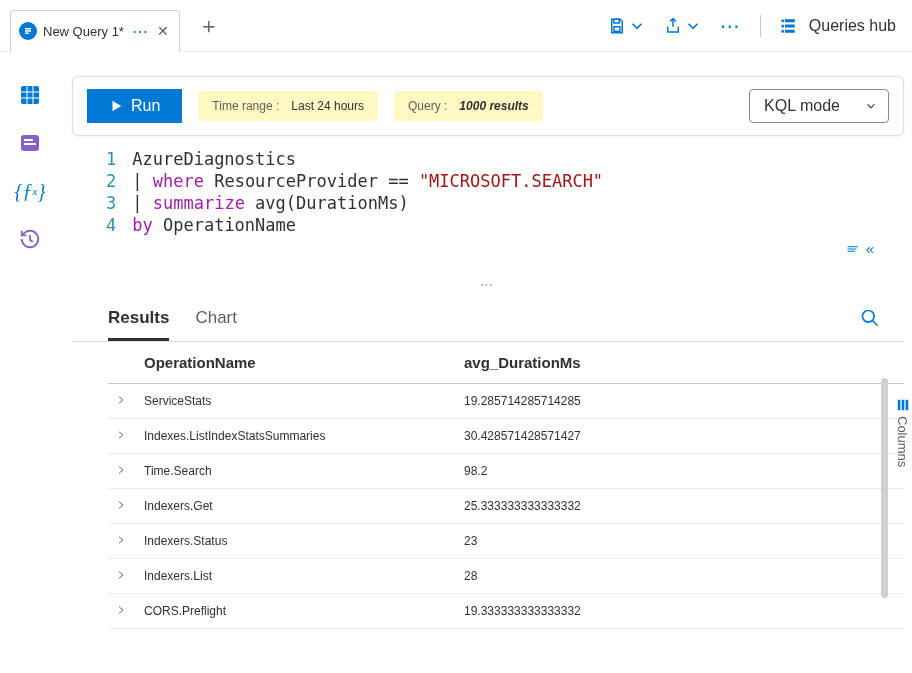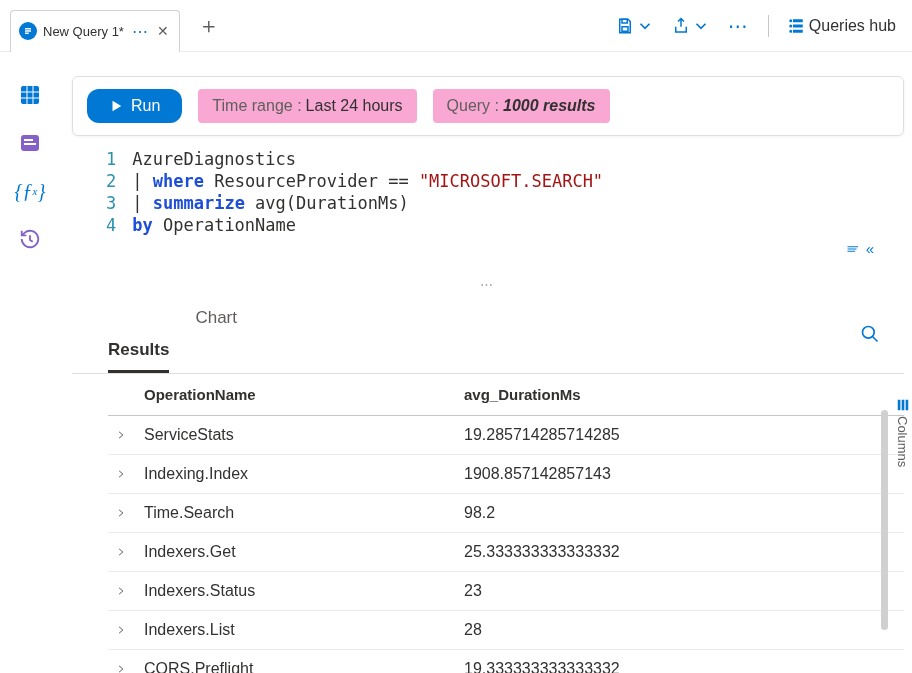--- a/index.html
+++ b/index.html
@@ -50,21 +50,21 @@
   .top-right {
     margin-left: auto;
     display: flex;
     align-items: center;
     gap: 18px;
     padding-right: 8px;
   }
   .icon-btn { display: flex; align-items: center; gap: 2px; color: #0078d4; cursor: pointer; }
   .icon-btn svg { width: 18px; height: 18px; }
   .vsep { width: 1px; height: 22px; background: #c8c6c4; }
-  .queries-hub { display: flex; align-items: center; gap: 4px; font-size: 16px; color: #323130; }
+  .queries-hub { display: flex; align-items: center; gap: 12px; font-size: 16px; color: #323130; }
   .queries-hub svg { width: 18px; height: 18px; }
 
   .main-area {
     display: flex;
     height: calc(100% - 52px);
   }
   .left-rail {
     width: 60px;
     display: flex;
     flex-direction: column;
@@ -89,33 +89,33 @@
     box-shadow: 0 1px 3px rgba(0,0,0,0.06);
     padding: 12px 14px;
     display: flex;
     align-items: center;
     gap: 16px;
   }
   .run-btn {
     background: #0078d4;
     color: #fff;
     border: none;
-    border-radius: 12px;
+    border-radius: 0;
     padding: 8px 22px;
     font-size: 16px;
     display: flex; align-items: center; gap: 8px;
     cursor: pointer;
   }
   .pill {
-    background: #f9a8d4;
+    background: #fef9c3;
     border-radius: 4px;
     padding: 8px 14px;
-    font-size: 16px;
+    font-size: 12px;
     color: #323130;
-    display: flex; gap: 4px;
+    display: flex; gap: 12px;
     cursor: pointer;
   }
   .mode-dd {
     margin-left: auto;
     border: 1px solid #8a8886;
     border-radius: 4px;
     padding: 7px 10px 7px 14px;
     font-size: 16px;
     display: flex; align-items: center; gap: 24px;
     cursor: pointer;
@@ -128,21 +128,21 @@
     font-size: 17px;
     line-height: 22px;
   }
   .gutter {
     text-align: right;
     color: #2b91af;
     padding: 0 16px 0 34px;
     user-select: none;
   }
   .code { flex: 1; white-space: pre; }
-  .kw { color: #1d4ed8; font-weight: bold; }
+  .kw { color: #a21caf; }
   .str { color: #a31515; }
   .pipe { color: #323130; }
 
   .divider-dots {
     text-align: center;
     color: #8a8886;
     letter-spacing: 3px;
     font-size: 13px;
     margin: 20px 0 4px;
   }
@@ -152,42 +152,42 @@
     margin-top: 4px;
   }
   .expand-collapse { color: #0078d4; display:flex; gap:2px; align-items:center; cursor:pointer;}
   .expand-collapse svg { width:18px;height:14px; }
 
   .results-tabs {
     display: flex; gap: 26px;
     padding: 10px 0 0 36px;
   }
   .results-tab { font-size: 17px; padding-bottom: 10px; color: #605e5c; cursor: pointer; }
-  .results-tab.active { font-weight: 600; color: #323130; border-bottom: 3px solid #323130; margin-top: 32px; }
+  .results-tab.active { font-weight: 600; color: #323130; border-bottom: 3px solid #323130; }
   .search-right { margin-left:auto; margin-right:24px; color:#0078d4; cursor:pointer;}
   .results-bar { display:flex; align-items:center; border-bottom:1px solid #e1dfdd; margin-top:6px;}
 
   .table-wrap {
     position: relative;
     margin-top: 0;
     height: 330px;
     overflow: hidden;
   }
   .table-wrap table { width: calc(100% - 28px); border-collapse: collapse; margin-left:36px;}
   .table-wrap th {
     text-align: left;
     font-weight: 600;
     padding: 12px 8px;
     border-bottom: 1px solid #c8c6c4;
     font-size: 15px;
   }
   .table-wrap td {
     padding: 10px 8px;
     border-bottom: 1px solid #edebe9;
-    font-size: 16px;
+    font-size: 12px;
   }
   .expand-cell { width: 28px; color: #605e5c; }
   .col-op { width: 320px; }
 
   .scrollbar-fake {
     position: absolute; right: 16px; top: 36px; width: 7px; height: 220px;
     background: #d0d0d0; border-radius: 4px;
   }
   .columns-tab {
     position: absolute;
@@ -287,20 +287,26 @@
         <span>Run</span>
       </button>
       <span class="pill">
         <span style="color:#605e5c;">Time range :</span>
         <span>Last 24 hours</span>
       </span>
       <span class="pill">
         <span style="color:#605e5c;">Query :</span>
         <span style="font-weight:600;font-style:italic;">1000 results</span>
       </span>
+      <span class="mode-dd">
+        <span>KQL mode</span>
+        <svg width="14" height="14" viewBox="0 0 16 16">
+            <path d="M4 6l4 4 4-4" stroke="#605e5c" stroke-width="1.5" fill="none"></path>
+          </svg>
+      </span>
     </div>
 
     <div class="editor">
       <div class="gutter">
         <div>1</div>
         <div>2</div>
         <div>3</div>
         <div>4</div>
       </div>
       <div class="code"><div><span>AzureDiagnostics</span></div><div><span class="pipe">|</span> <span class="kw">where</span><span> ResourceProvider == </span><span class="str">"MICROSOFT.SEARCH"</span></div><div><span class="pipe">|</span> <span class="kw">summarize</span><span> avg(DurationMs)</span></div><div><span class="kw">by</span><span> OperationName</span></div></div>
@@ -344,22 +350,22 @@
               <td class="expand-cell"><svg width="10" height="10" viewBox="0 0 16 16">
                   <path d="M5 3l6 5-6 5" stroke="#605e5c" stroke-width="1.6" fill="none"></path>
                 </svg></td>
               <td>ServiceStats</td>
               <td>19.285714285714285</td>
             </tr>
             <tr>
               <td class="expand-cell"><svg width="10" height="10" viewBox="0 0 16 16">
                   <path d="M5 3l6 5-6 5" stroke="#605e5c" stroke-width="1.6" fill="none"></path>
                 </svg></td>
-              <td>Indexing.Index</td>
-              <td>1908.857142857143</td>
+              <td>Indexes.ListIndexStatsSummaries</td>
+              <td>30.428571428571427</td>
             </tr>
             <tr>
               <td class="expand-cell"><svg width="10" height="10" viewBox="0 0 16 16">
                   <path d="M5 3l6 5-6 5" stroke="#605e5c" stroke-width="1.6" fill="none"></path>
                 </svg></td>
               <td>Time.Search</td>
               <td>98.2</td>
             </tr>
             <tr>
               <td class="expand-cell"><svg width="10" height="10" viewBox="0 0 16 16">

